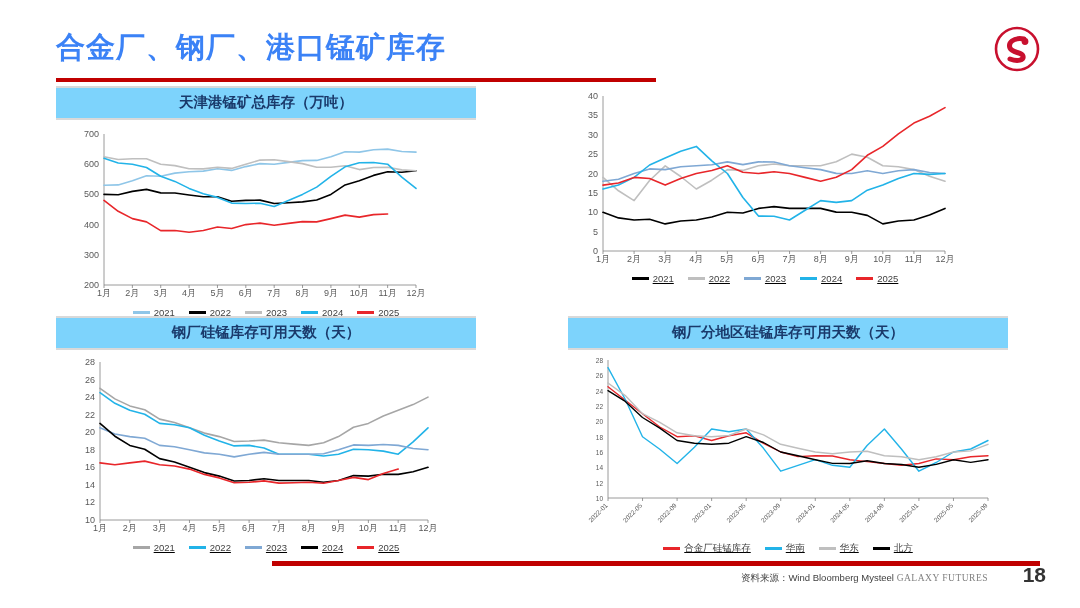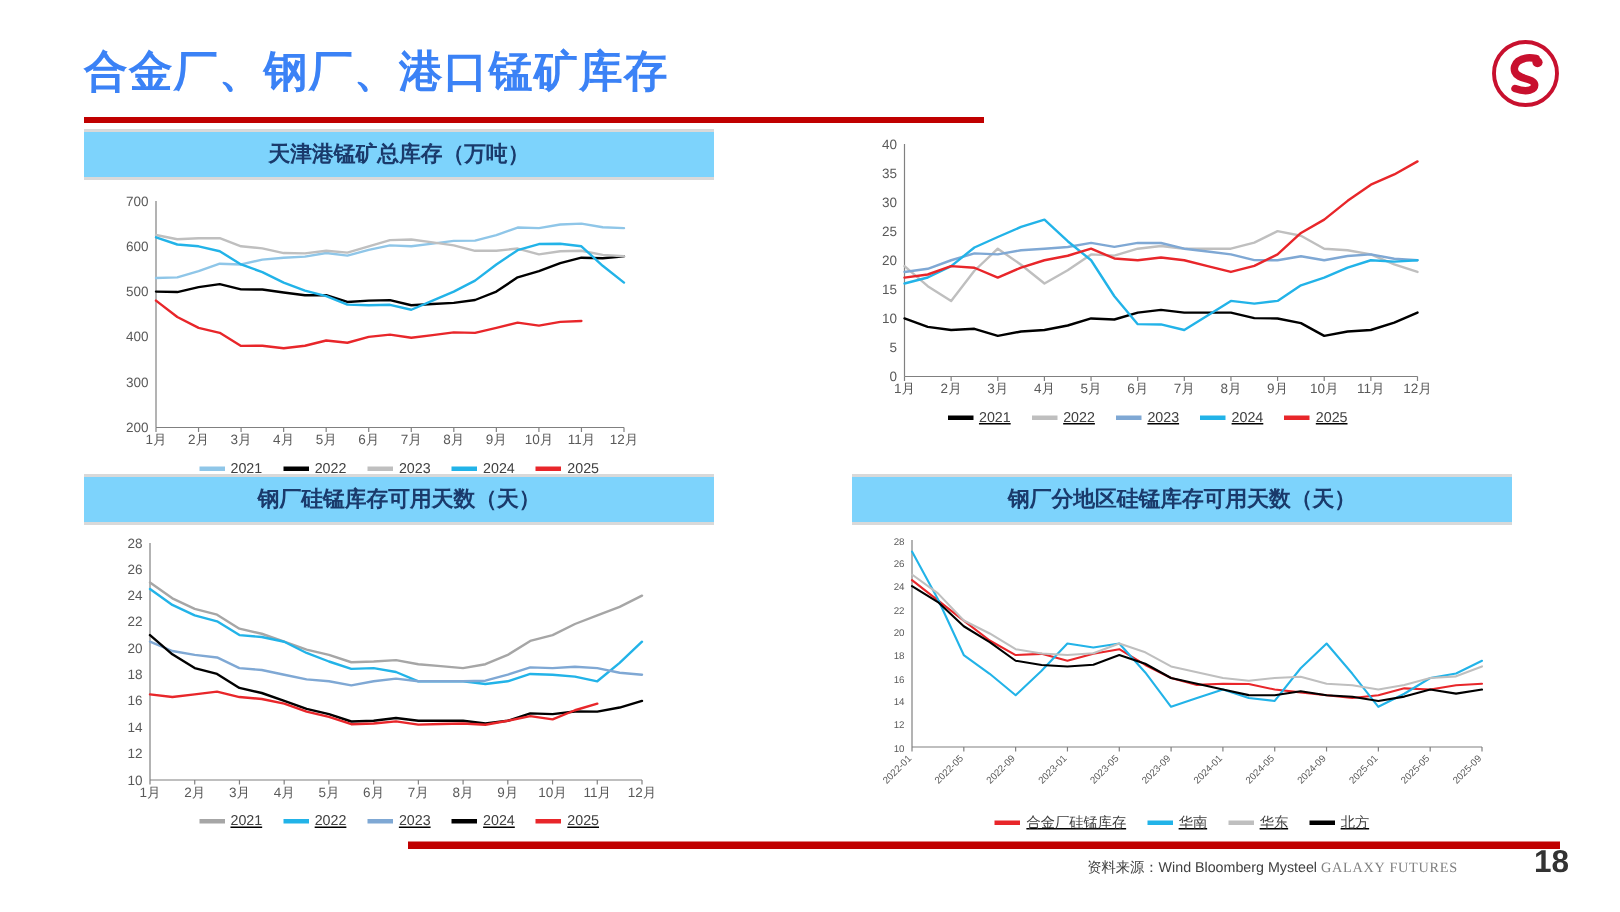--- a/index.html
+++ b/index.html
@@ -27,21 +27,21 @@
     background:#7dd3fc;
   }
   .plot{position:relative;}
   .plot svg{display:block;}
 
   .legend{display:flex;justify-content:center;align-items:center;gap:14px;margin-top:2px;text-decoration:underline;}
   .legend-item{display:flex;align-items:center;gap:4px;font-size:9.5px;color:#404040;}
   .legend-swatch{width:17px;height:2.5px;display:inline-block;}
 
   .footer-bar{position:absolute;left:272px;top:561px;width:768px;height:5px;background:#c00000;}
-  .source{position:absolute;right:108px;top:572px;font-size:9.5px;color:#404040;}
+  .source{position:absolute;right:92px;top:572px;font-size:9.5px;color:#404040;}
   .source .gf{font-family:"Liberation Serif",serif;color:#808080;letter-spacing:.5px;}
   .pagenum{position:absolute;right:34px;top:563px;font-size:21px;font-weight:bold;color:#333;}
 </style>
 </head>
 <body>
 
 <div class="page-title">合金厂、钢厂、港口锰矿库存</div>
 <div class="title-underline"></div>
 
 <div class="brand">

